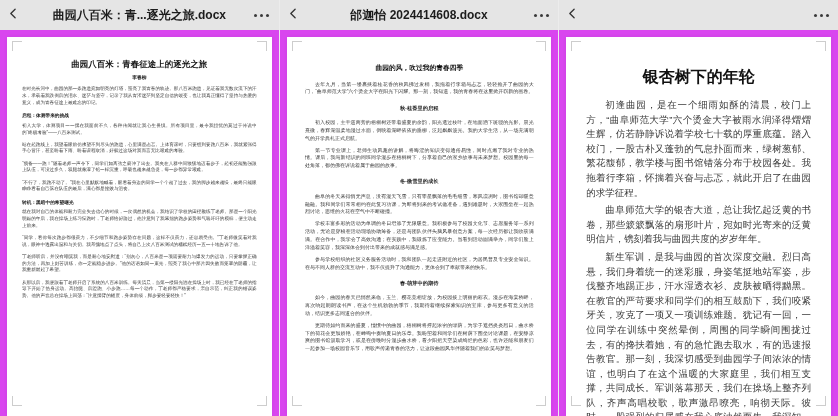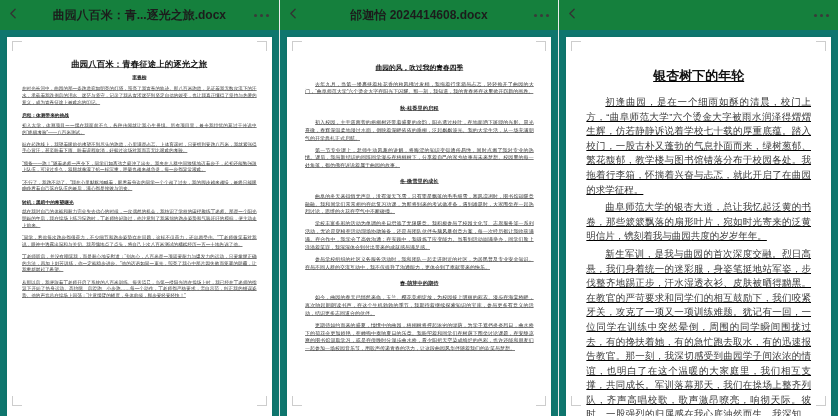--- a/index.html
+++ b/index.html
@@ -3,29 +3,29 @@
 <meta charset="utf-8">
 <style>
   html,body{margin:0;padding:0;width:838px;height:416px;overflow:hidden;
     font-family:"Liberation Sans","DejaVu Sans",sans-serif;background:#fff;}
   .screen{display:flex;width:838px;height:416px;background:#fff;}
   .panel{flex:1 1 0;min-width:0;display:flex;flex-direction:column;border-right:1px solid #ececec;background:#fff;}
   .panel:last-child{border-right:none;}
 
   
   .panel-header{flex:0 0 30px;height:30px;position:relative;display:flex;align-items:center;
-    justify-content:space-between;padding:0 7px;background:#15803d;}
+    justify-content:space-between;padding:0 7px;background:#e5e5e5;}
   .back-btn{display:flex;align-items:center;cursor:pointer;}
   .doc-title{position:absolute;left:34px;right:34px;text-align:center;font-size:12px;font-weight:700;
     color:#1c1c1c;white-space:nowrap;overflow:hidden;text-overflow:ellipsis;}
   .more-btn{width:20px;height:20px;display:flex;align-items:center;justify-content:center;cursor:pointer;}
   .more-dot{width:3px;height:3px;border-radius:50%;background:#3a3a3a;box-shadow:-6px 0 0 #3a3a3a,6px 0 0 #3a3a3a;}
 
   
-  .page-area{flex:1;min-height:0;background:#0f766e;padding:7px 7px 0 7px;overflow:hidden;text-decoration:underline;}
+  .page-area{flex:1;min-height:0;background:#d946ef;padding:7px 7px 0 7px;overflow:hidden;}
   .page{position:relative;width:100%;height:100%;background:#fff;box-shadow:0 0 4px rgba(0,0,0,.07);overflow:hidden;}
   .corner{position:absolute;width:9px;height:9px;border:0 solid #cdcdcd;}
   .c-tl{top:4px;left:5px;border-top-width:1px;border-left-width:1px;}
   .c-tr{top:4px;right:5px;border-top-width:1px;border-right-width:1px;}
   .c-bl{bottom:10px;left:5px;border-bottom-width:1px;border-left-width:1px;}
   .c-br{bottom:10px;right:5px;border-bottom-width:1px;border-right-width:1px;}
 
   .doc-content{color:#3a3a3a;}
   .blk{word-break:break-all;}
 
@@ -37,21 +37,21 @@
   .panel-0 .blk-heading{font-size:9.4px;font-weight:700;color:#1d1d1d;margin:14px 0 6px;}
 
   
   .panel-1 .doc-content{width:200%;transform:scale(.5);transform-origin:0 0;padding:52px 36px 0 36px;box-sizing:border-box;}
   .panel-1 .blk-title{font-size:13.5px;font-weight:700;text-align:center;color:#111;margin:0 0 16px;}
   .panel-1 .blk-para{font-size:10px;line-height:15.4px;text-align:justify;text-indent:2em;margin:0 0 9px;}
   .panel-1 .blk-heading{font-size:10.5px;font-weight:700;text-align:center;color:#1d1d1d;margin:18px 0 14px;}
 
   
   .panel-2 .doc-content{padding:30px 20px 0 20px;box-sizing:border-box;}
-  .panel-2 .blk-title{font-size:13px;font-weight:700;text-align:center;color:#111;margin:0 0 10px;}
+  .panel-2 .blk-title{font-size:16px;font-weight:700;text-align:center;color:#111;margin:0 0 10px;}
   .panel-2 .blk-para{font-size:9.5px;line-height:14.6px;text-align:justify;text-indent:2em;margin:0 0 3px;}
 </style>
 </head>
 <body>
 
 <div class="screen">
 
   <section class="panel panel-0">
     <header class="panel-header">
       <span class="back-btn">

